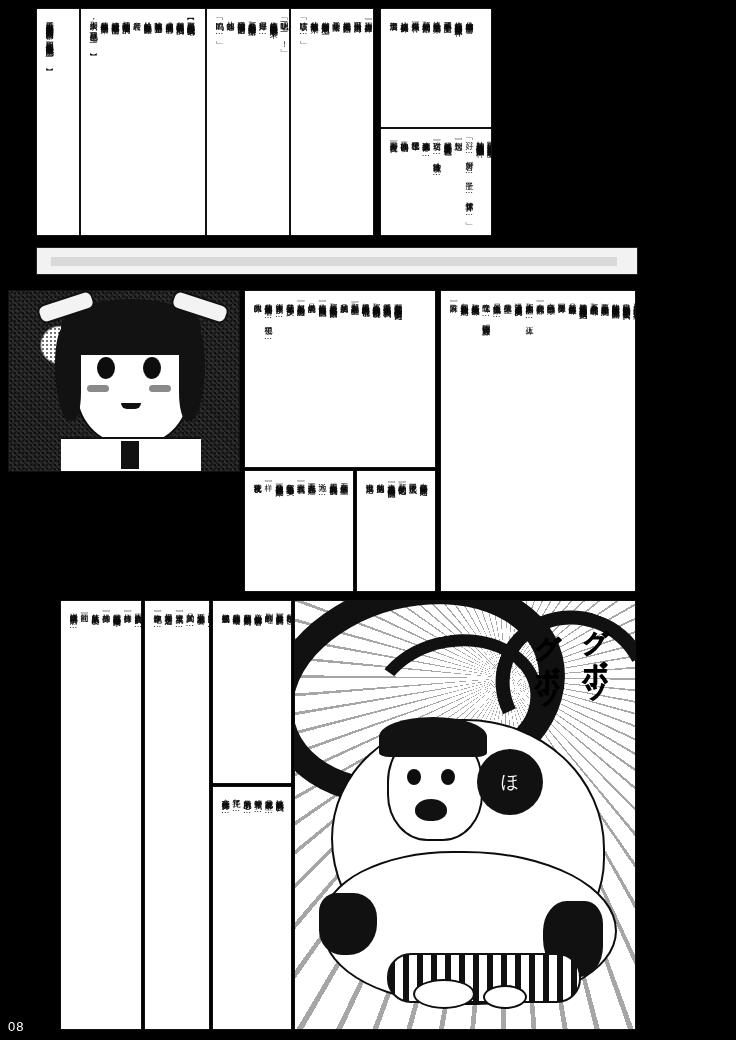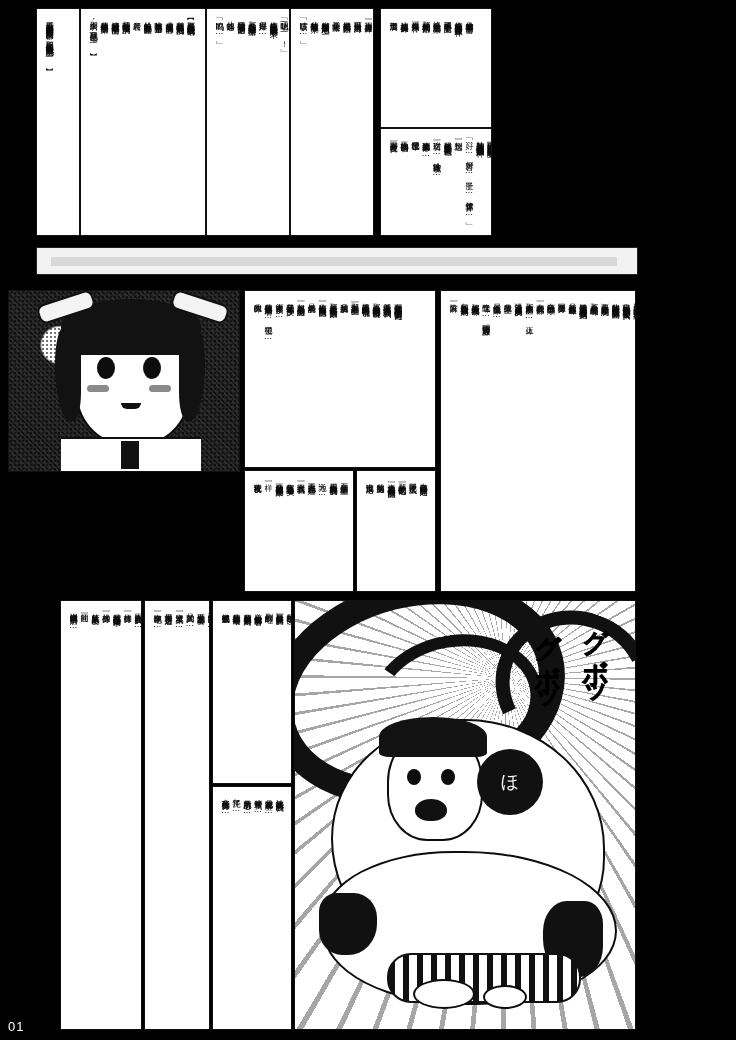--- a/index.html
+++ b/index.html
@@ -391,14 +391,14 @@
                 background: repeating-linear-gradient(90deg, #111 0 6px, #fff 6px 14px);
                 border:2px solid #111; border-radius:24px;"></div>
 
     <div class="blob" style="left:118px; top:378px; width:58px; height:26px; border-radius:50%; border-width:2px;"></div>
     <div class="blob" style="left:188px; top:384px; width:40px; height:20px; border-radius:50%; border-width:2px;"></div>
 
     <div class="sfx" style="left:236px; top:16px;">グボッ</div>
     <div class="sfx" style="left:284px; top:10px;">グボッ</div>
   </div>
 
-  <div class="page-number">01</div>
+  <div class="page-number">08</div>
 </div>
 
 </body></html>

